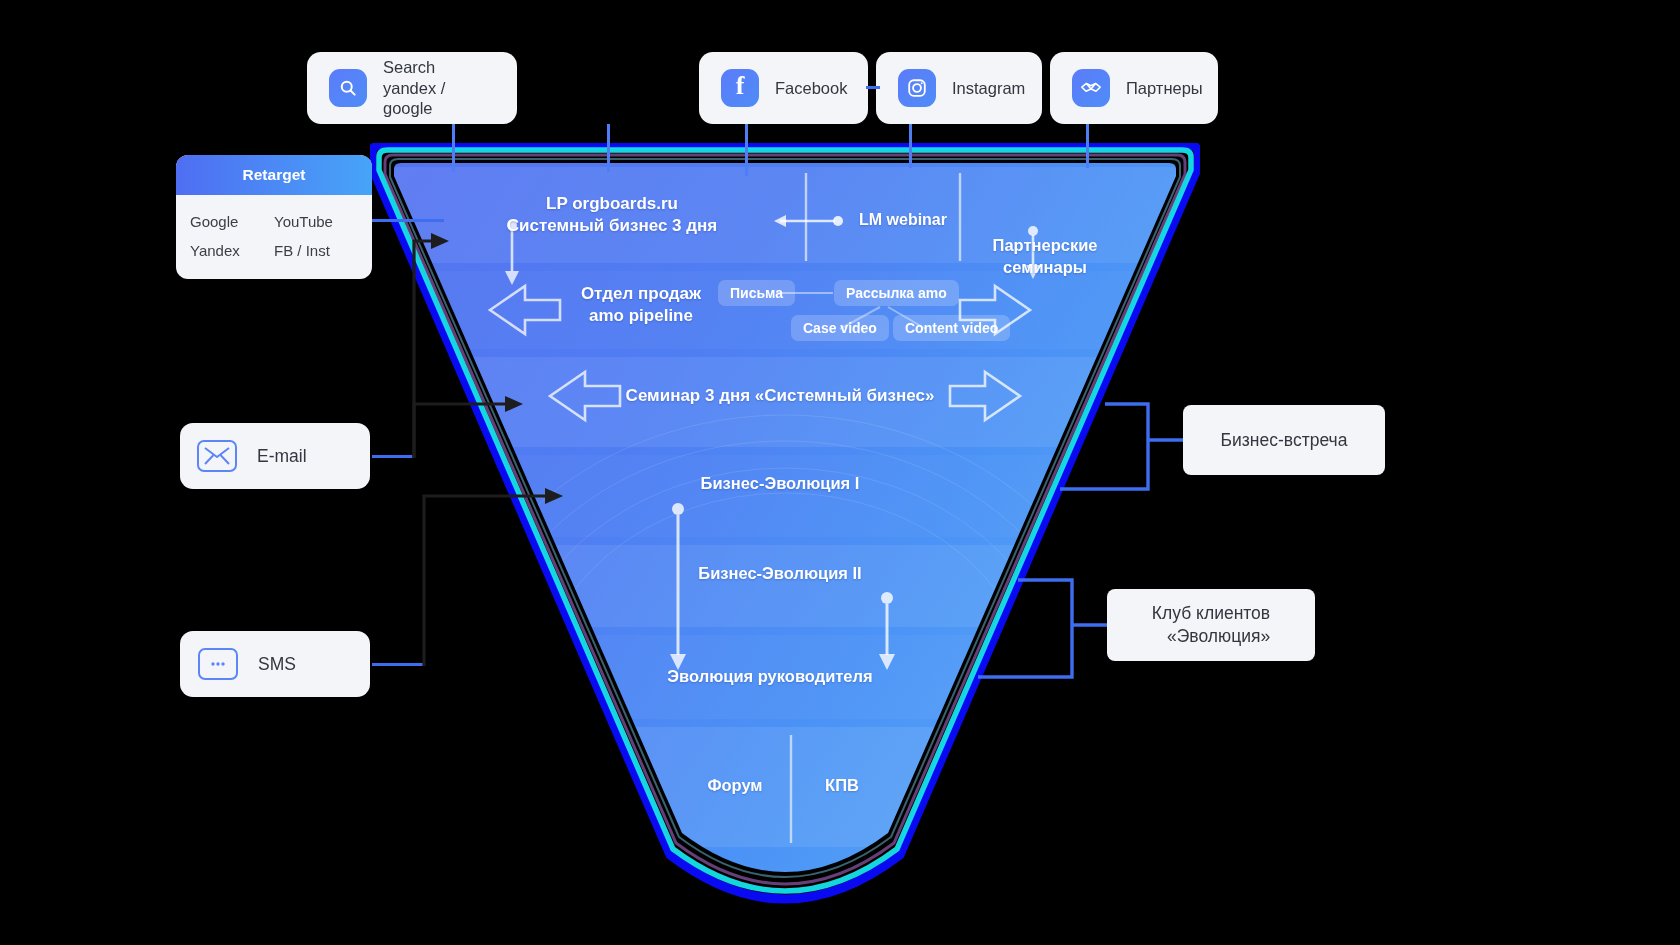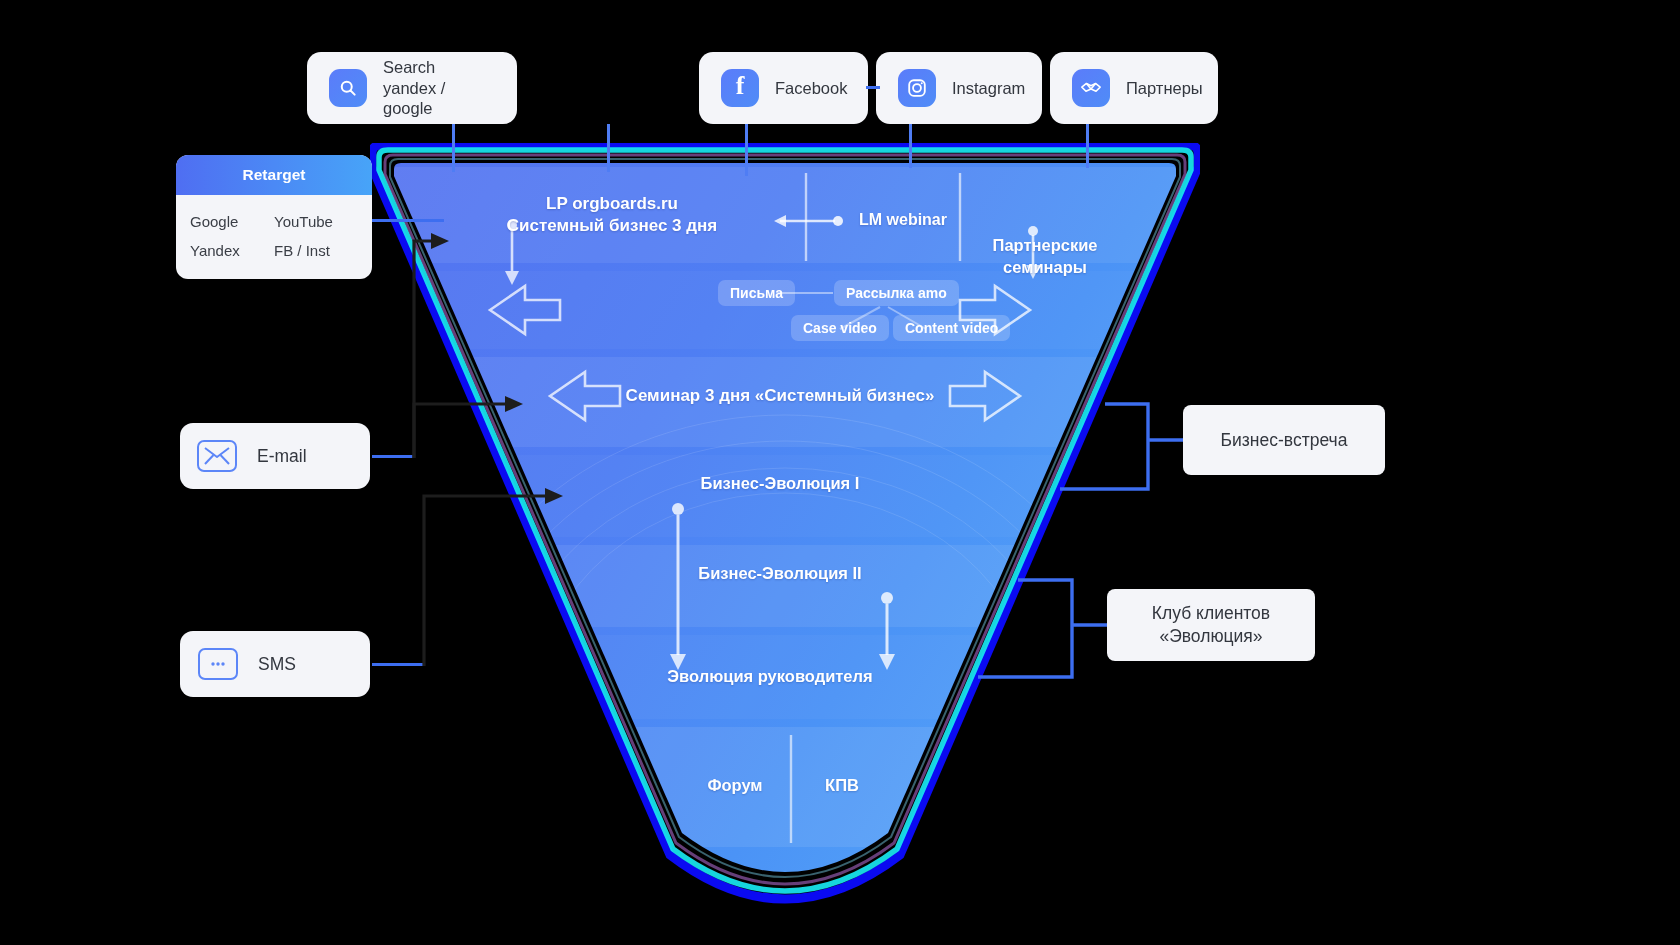--- a/index.html
+++ b/index.html
@@ -228,20 +228,22 @@
       <line x1="510" y1="164" x2="470" y2="186" stroke="#ffffff" stroke-opacity=".40" stroke-width="2"></line>
       <line x1="518" y1="164" x2="556" y2="186" stroke="#ffffff" stroke-opacity=".40" stroke-width="2"></line>
     </svg>
 
     <div class="row-text" style="left:72px; top:50px; width:340px; font-size:17px;">LP orgboards.ru
 Системный бизнес 3 дня</div>
     <div class="row-text" style="left:478px; top:66px; width:110px; font-size:16px;">LM webinar</div>
     <div class="row-text" style="left:600px; top:50px; width:150px; font-size:16.5px;margin-top:42px;">Партнерские
 семинары</div>
 
+    <div class="row-text" style="left:156px; top:140px; width:230px; font-size:17px;">Отдел продаж
+amo pipeline</div>
 
     <div class="row-text" style="left:210px; top:242px; width:400px; font-size:17px;">Семинар 3 дня «Системный бизнес»</div>
 
     <div class="row-text" style="left:240px; top:330px; width:340px; font-size:16.5px;">Бизнес-Эволюция I</div>
 
     <div class="row-text" style="left:240px; top:420px; width:340px; font-size:16.5px;">Бизнес-Эволюция II</div>
 
     <div class="row-text" style="left:220px; top:523px; width:360px; font-size:16.5px;">Эволюция руководителя</div>
 
     <div class="row-text" style="left:320px; top:632px; width:90px; font-size:16.5px;">Форум</div>
@@ -348,21 +350,21 @@
     <polygon points="523,404 505,396 505,412" fill="#1d1d1d"></polygon>
 
     <path d="M424 666 L424 496 L548 496" fill="none" stroke="#1d1d1d" stroke-width="3.2"></path>
     <polygon points="563,496 545,488 545,504" fill="#1d1d1d"></polygon>
   </svg>
 
   <div class="out-card" style="left:1183px; top:405px; width:202px; height:70px;">
     <span>Бизнес-встреча</span>
   </div>
 
-  <div class="out-card" style="left:1107px; top:589px; width:208px; height:72px;">
+  <div class="out-card" style="left:1107px; top:589px; width:208px; height:72px;text-align:right;">
     <span>Клуб клиентов
 «Эволюция»</span>
   </div>
 
   <svg width="1680" height="945" style="position:absolute;left:0;top:0;pointer-events:none;">
     <path d="M1105 404 L1148 404 L1148 489 L1060 489" fill="none" stroke="#3d6ef0" stroke-width="3.4"></path>
     <line x1="1148" y1="440" x2="1183" y2="440" stroke="#3d6ef0" stroke-width="3.4"></line>
     <path d="M1018 580 L1072 580 L1072 677 L978 677" fill="none" stroke="#3d6ef0" stroke-width="3.4"></path>
     <line x1="1072" y1="625" x2="1107" y2="625" stroke="#3d6ef0" stroke-width="3.4"></line>
   </svg>

